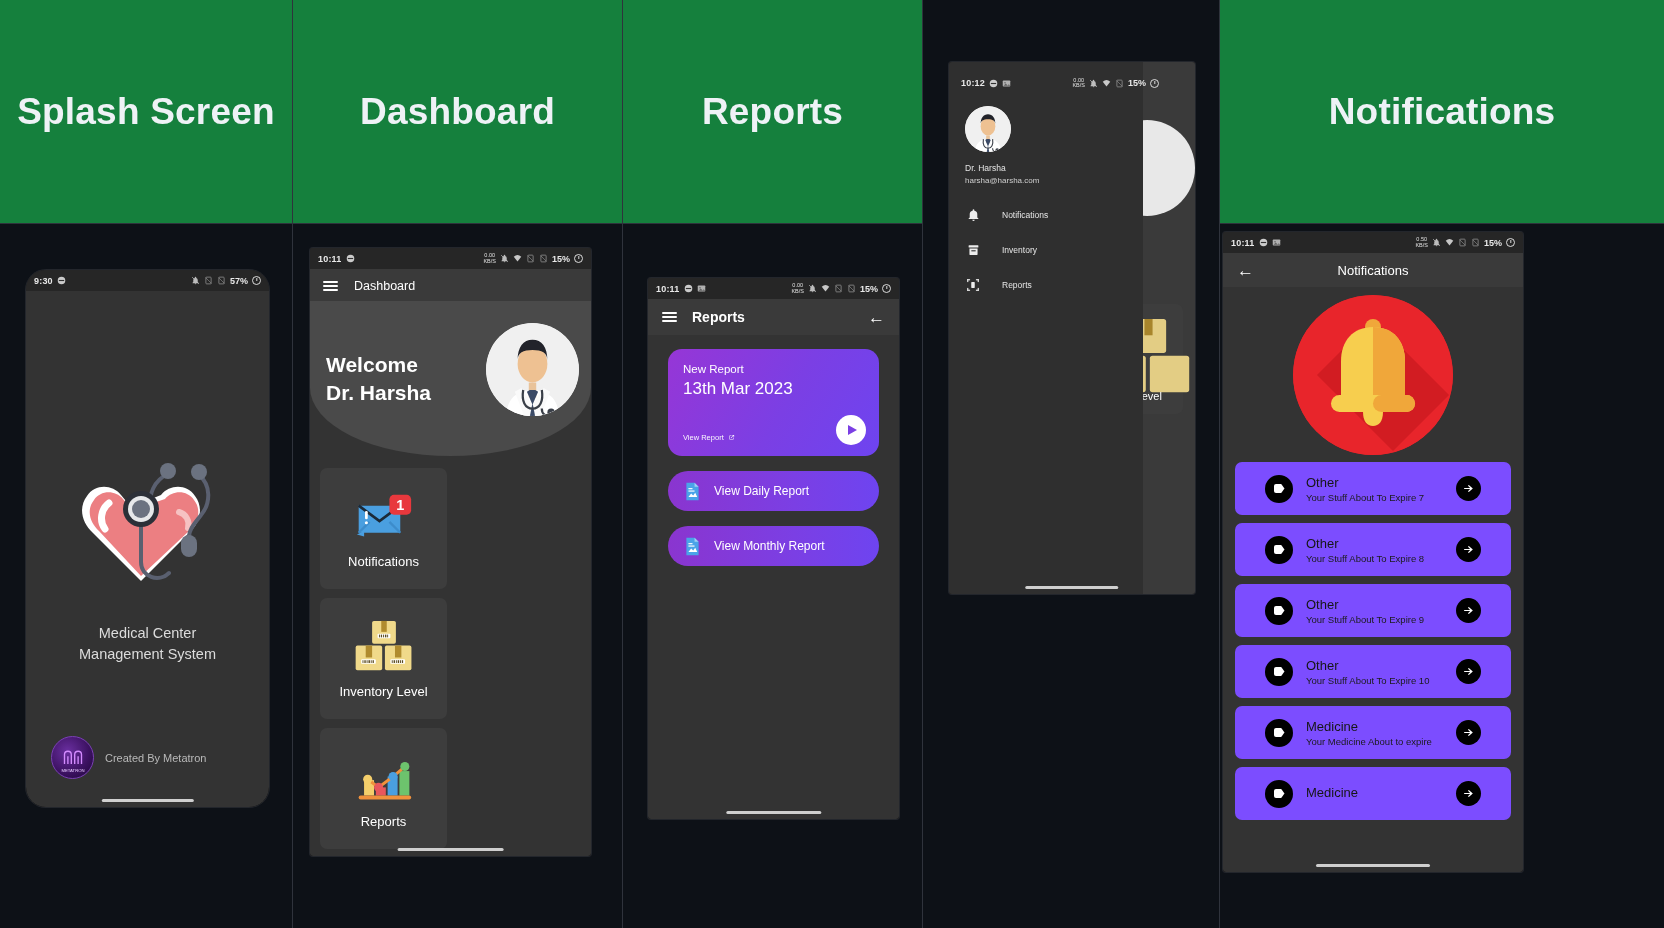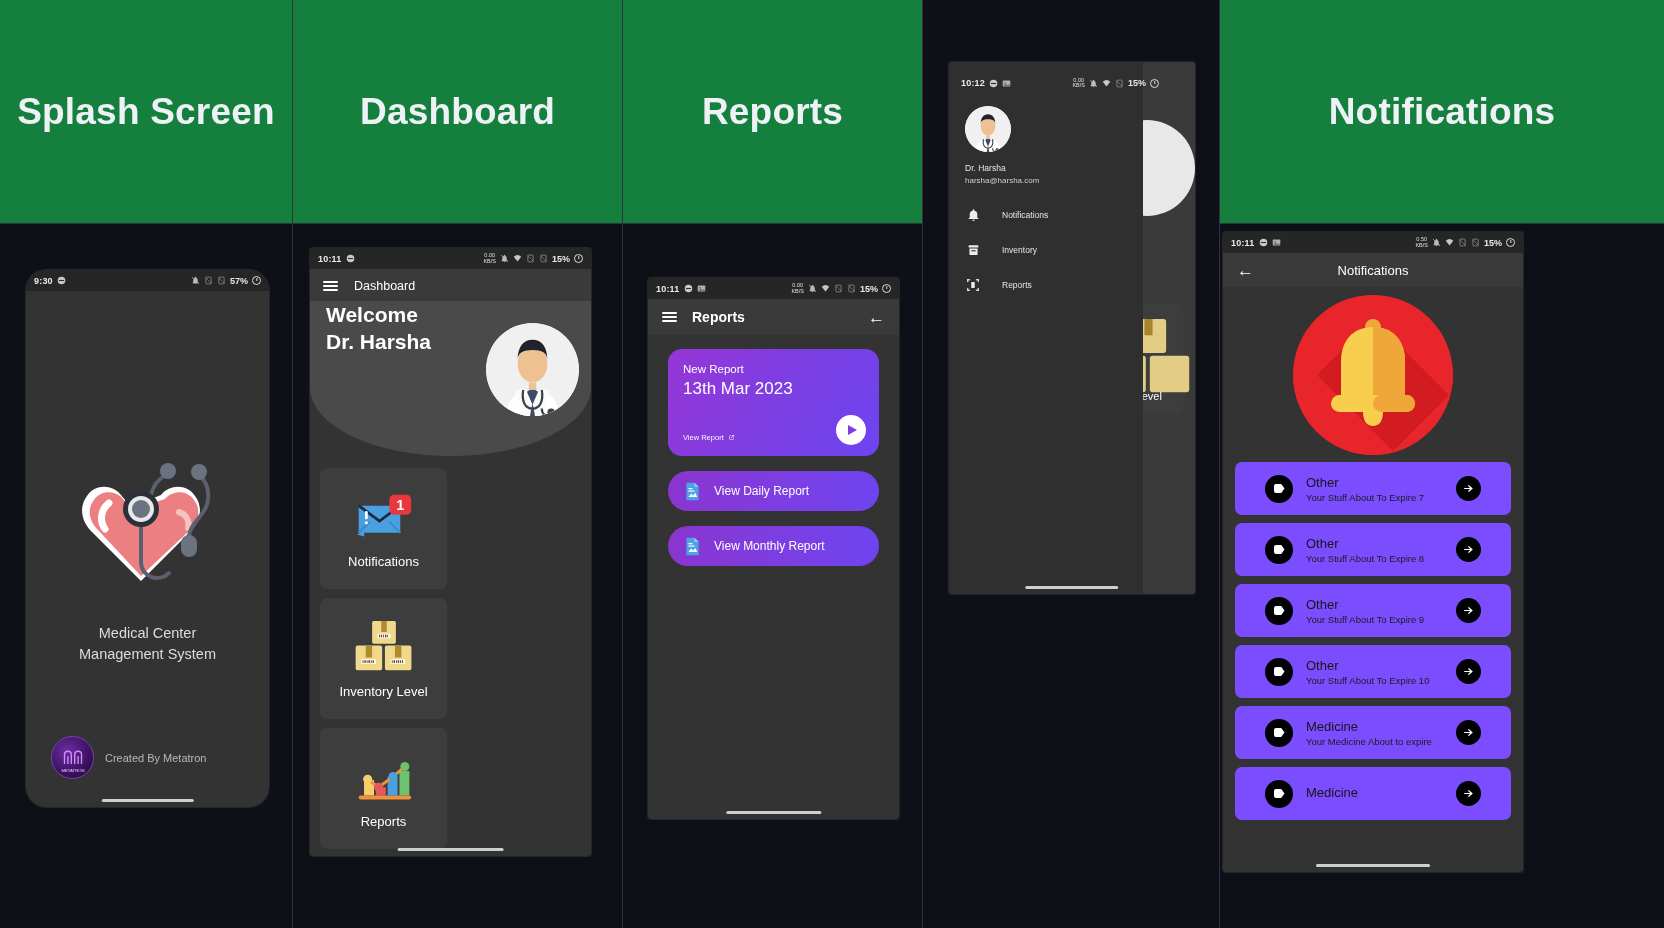--- a/index.html
+++ b/index.html
@@ -97,21 +97,21 @@
   .credit-txt { color:#b9b9b9; font-size:11px; }
 
   
   #phone-dash { left: 17px; top: 24px; width: 281px; height: 608px; }
   #phone-dash .screen { background:#333; }
   .dash-nav { height:34px; padding:0 13px; gap:16px; }
   .dash-nav .title { font-size:12.5px; font-weight:500; }
   .dash-hero {
     position:relative; height:155px; background:#4a4a4a;
     border-bottom-left-radius:52% 46%; border-bottom-right-radius:52% 46%;
-    display:flex; align-items:flex-start; padding:0 16px; margin-top:-2px;
+    display:flex; align-items:center; padding:0 16px; margin-top:-2px;
   }
   .hero-txt { color:#fff; font-size:21px; font-weight:700; line-height:1.3; }
   .hero-avatar {
     position:absolute; right:12px; top:22px;
     width:93px; height:93px; border-radius:50%;
     background:#efefef; overflow:hidden;
   }
   .tiles { padding:12px 10px 0 10px; display:flex; flex-wrap:wrap; gap:9px; }
   .tile {
     width:127px; height:121px; background:#3d3d3d; border-radius:7px;

